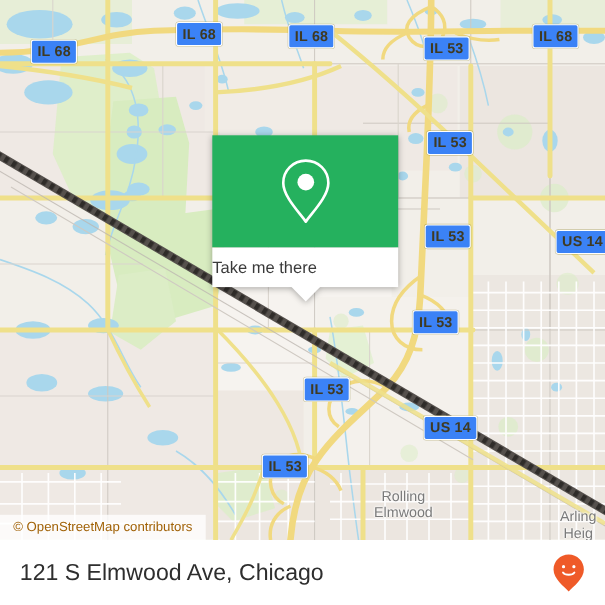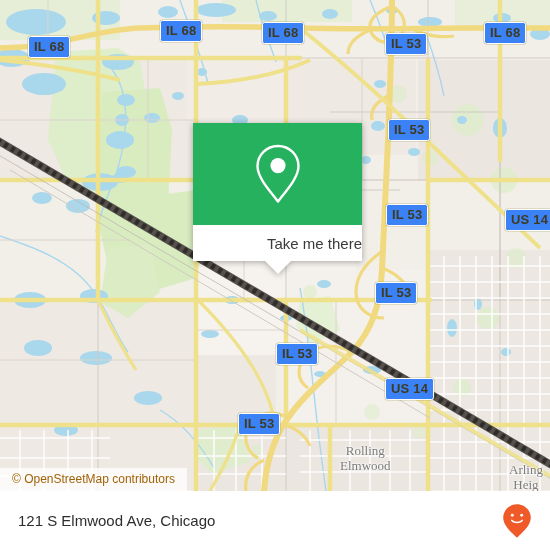--- a/index.html
+++ b/index.html
@@ -52,21 +52,21 @@
   }
 
   
   .place-label {
     position: absolute;
     color: #7a7a7a;
     font-size: 13px;
     line-height: 14.5px;
     text-align: center;
     white-space: nowrap;
-    font-family: Liberation Serif, serif;
+    font-family: Liberation Sans, sans-serif;
     text-shadow: 0 0 2px #fff, 0 0 2px #fff, 0 0 3px #fff;
   }
 
   
   #callout {
     position: absolute;
     left: 193px;
     top: 123px;
     width: 169px;
     filter: drop-shadow(0 1px 3px rgba(0,0,0,0.33));
@@ -76,21 +76,21 @@
     height: 102px;
     display: flex;
     align-items: center;
     justify-content: center;
   }
   #callout-white {
     background: #ffffff;
     height: 36px;
     display: flex;
     align-items: center;
-    justify-content: flex-end;
+    justify-content: flex-start;
   }
   #callout-label {
     color: #3a3a3a;
     font-size: 15px;
     font-family: "Liberation Sans", sans-serif;
   }
   #callout-tip {
     position: absolute;
     left: 50%;
     transform: translateX(-50%);
@@ -126,21 +126,21 @@
     height: 59px;
     background: #ffffff;
     display: flex;
     align-items: center;
     justify-content: space-between;
     padding: 0 18px;
     box-sizing: border-box;
   }
   #footer-address {
     color: #2e2e2e;
-    font-size: 15px;
+    font-size: 21px;
     font-family: "Liberation Sans", sans-serif;
     white-space: nowrap;
   }
   #brand {
     display: flex;
     align-items: center;
     gap: 4px;
   }
   #brand-word {
     color: #2b2b2b;

